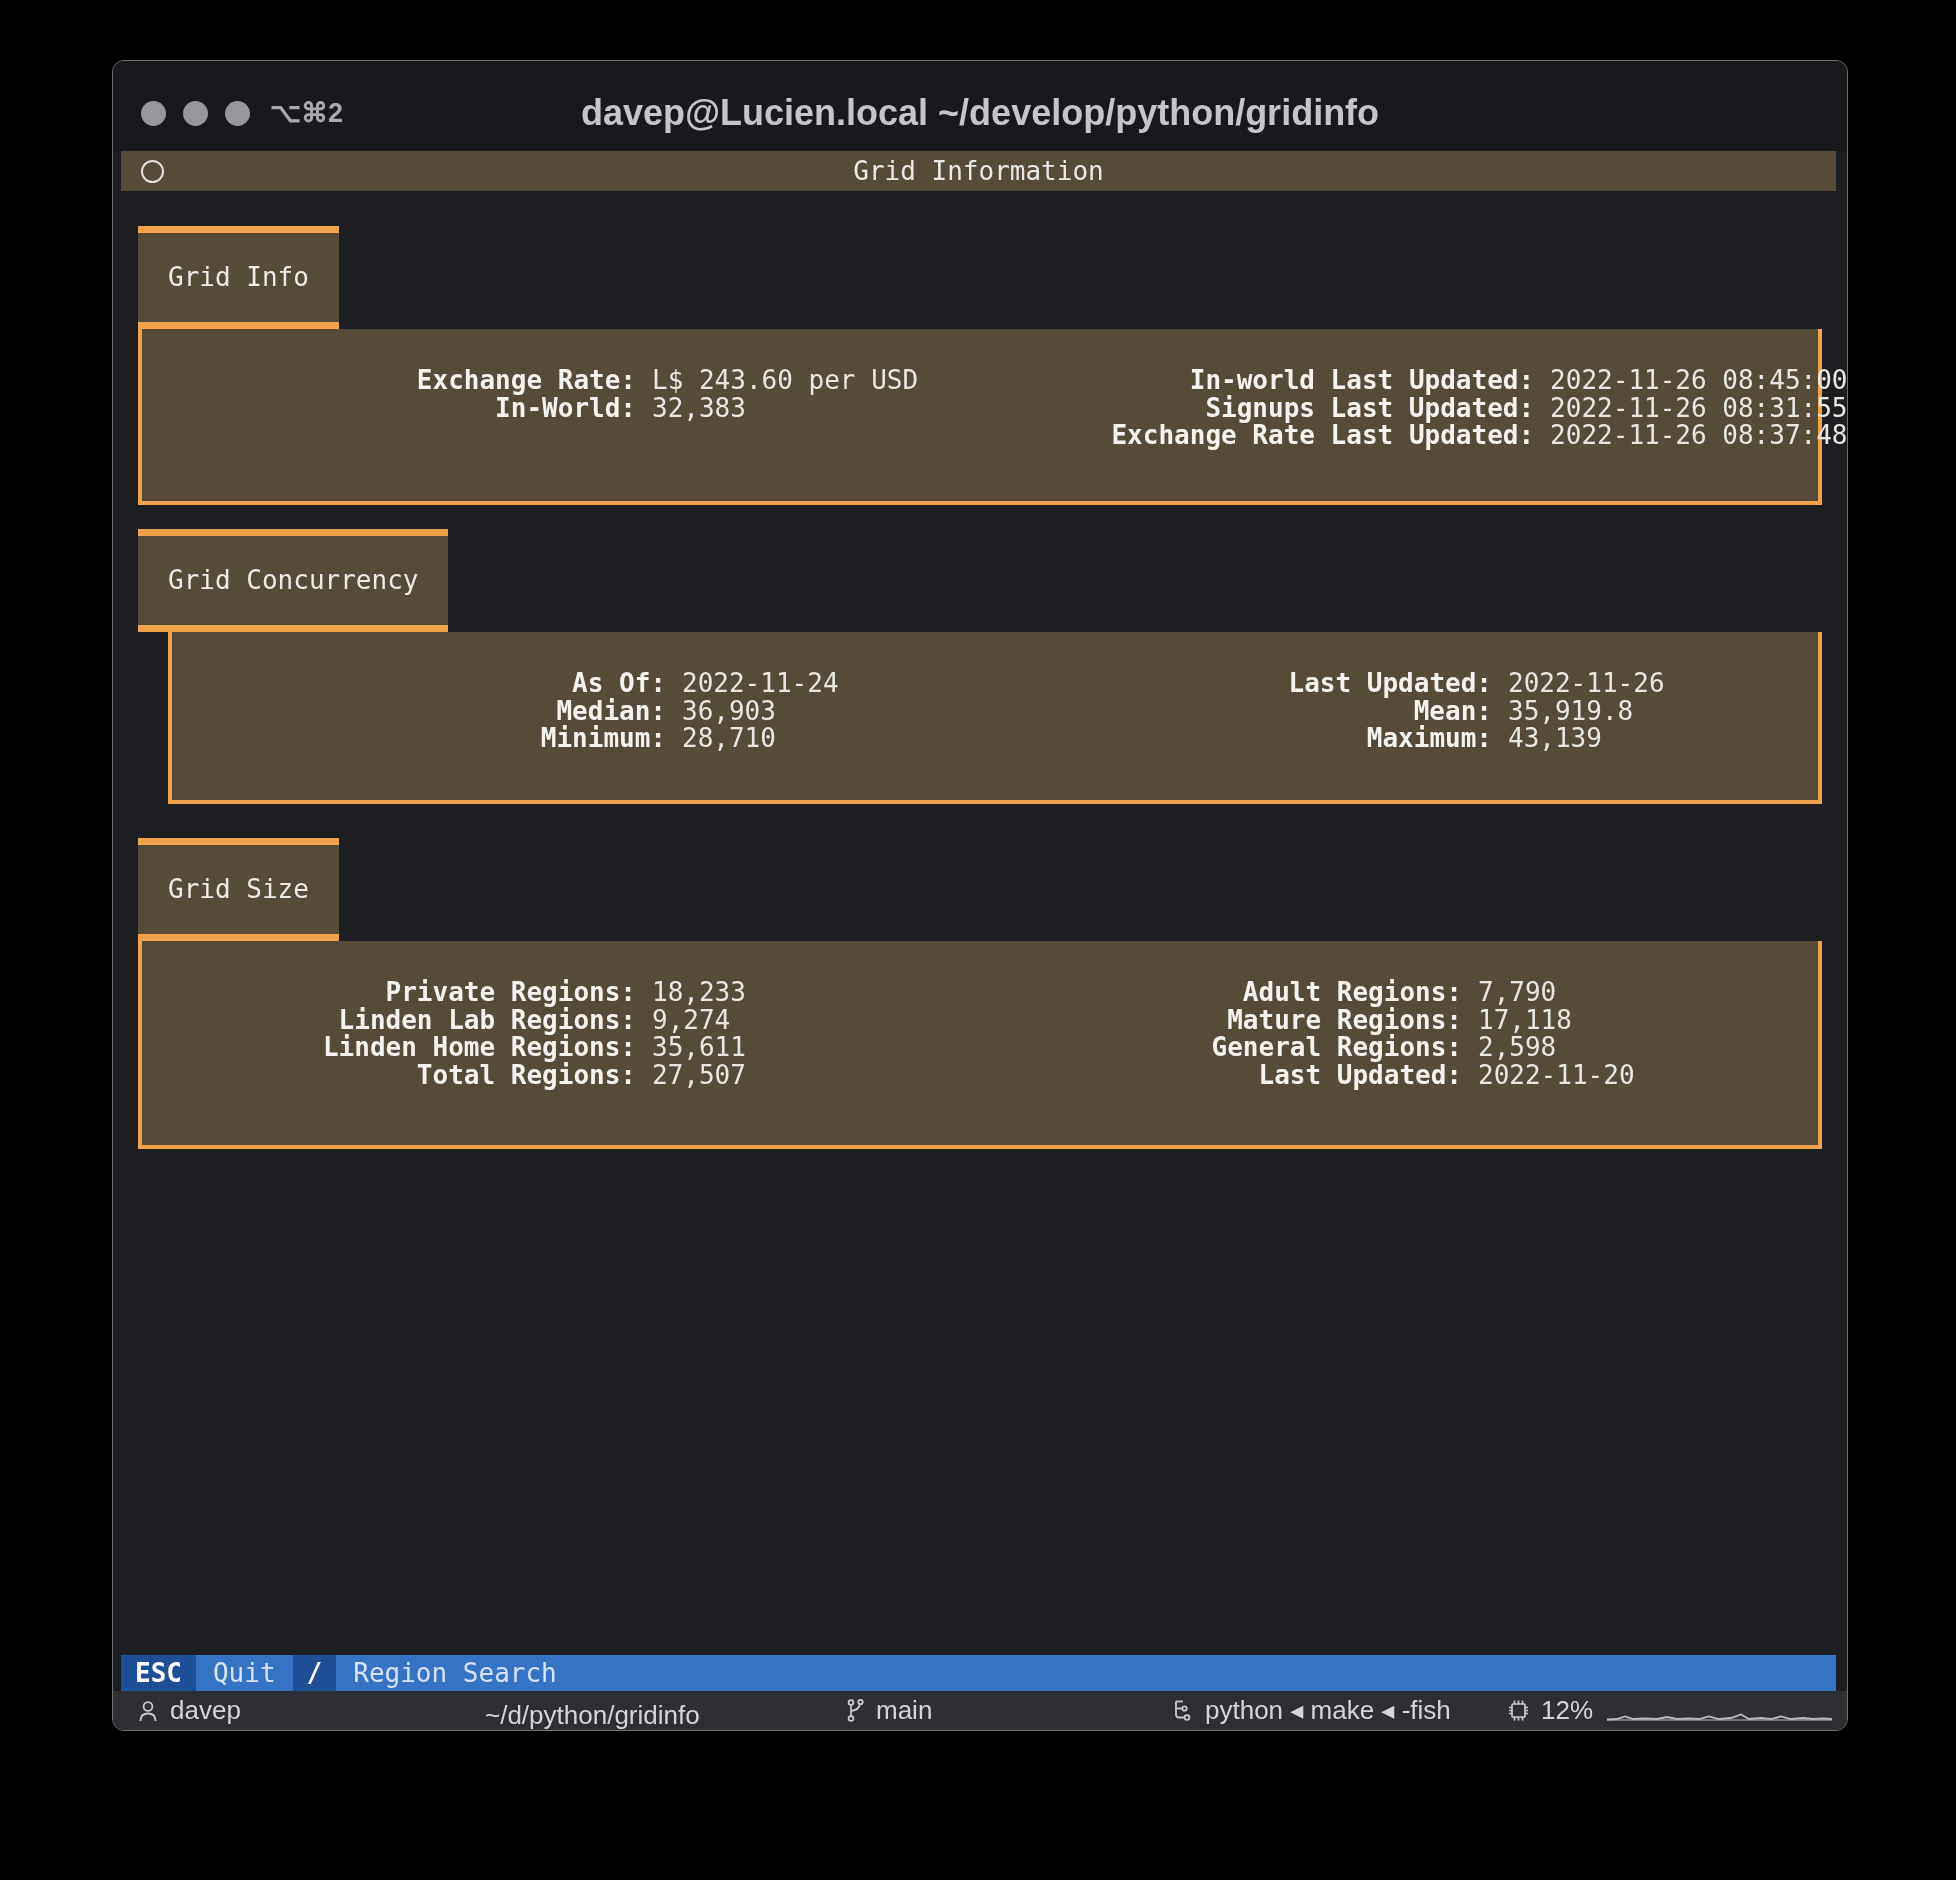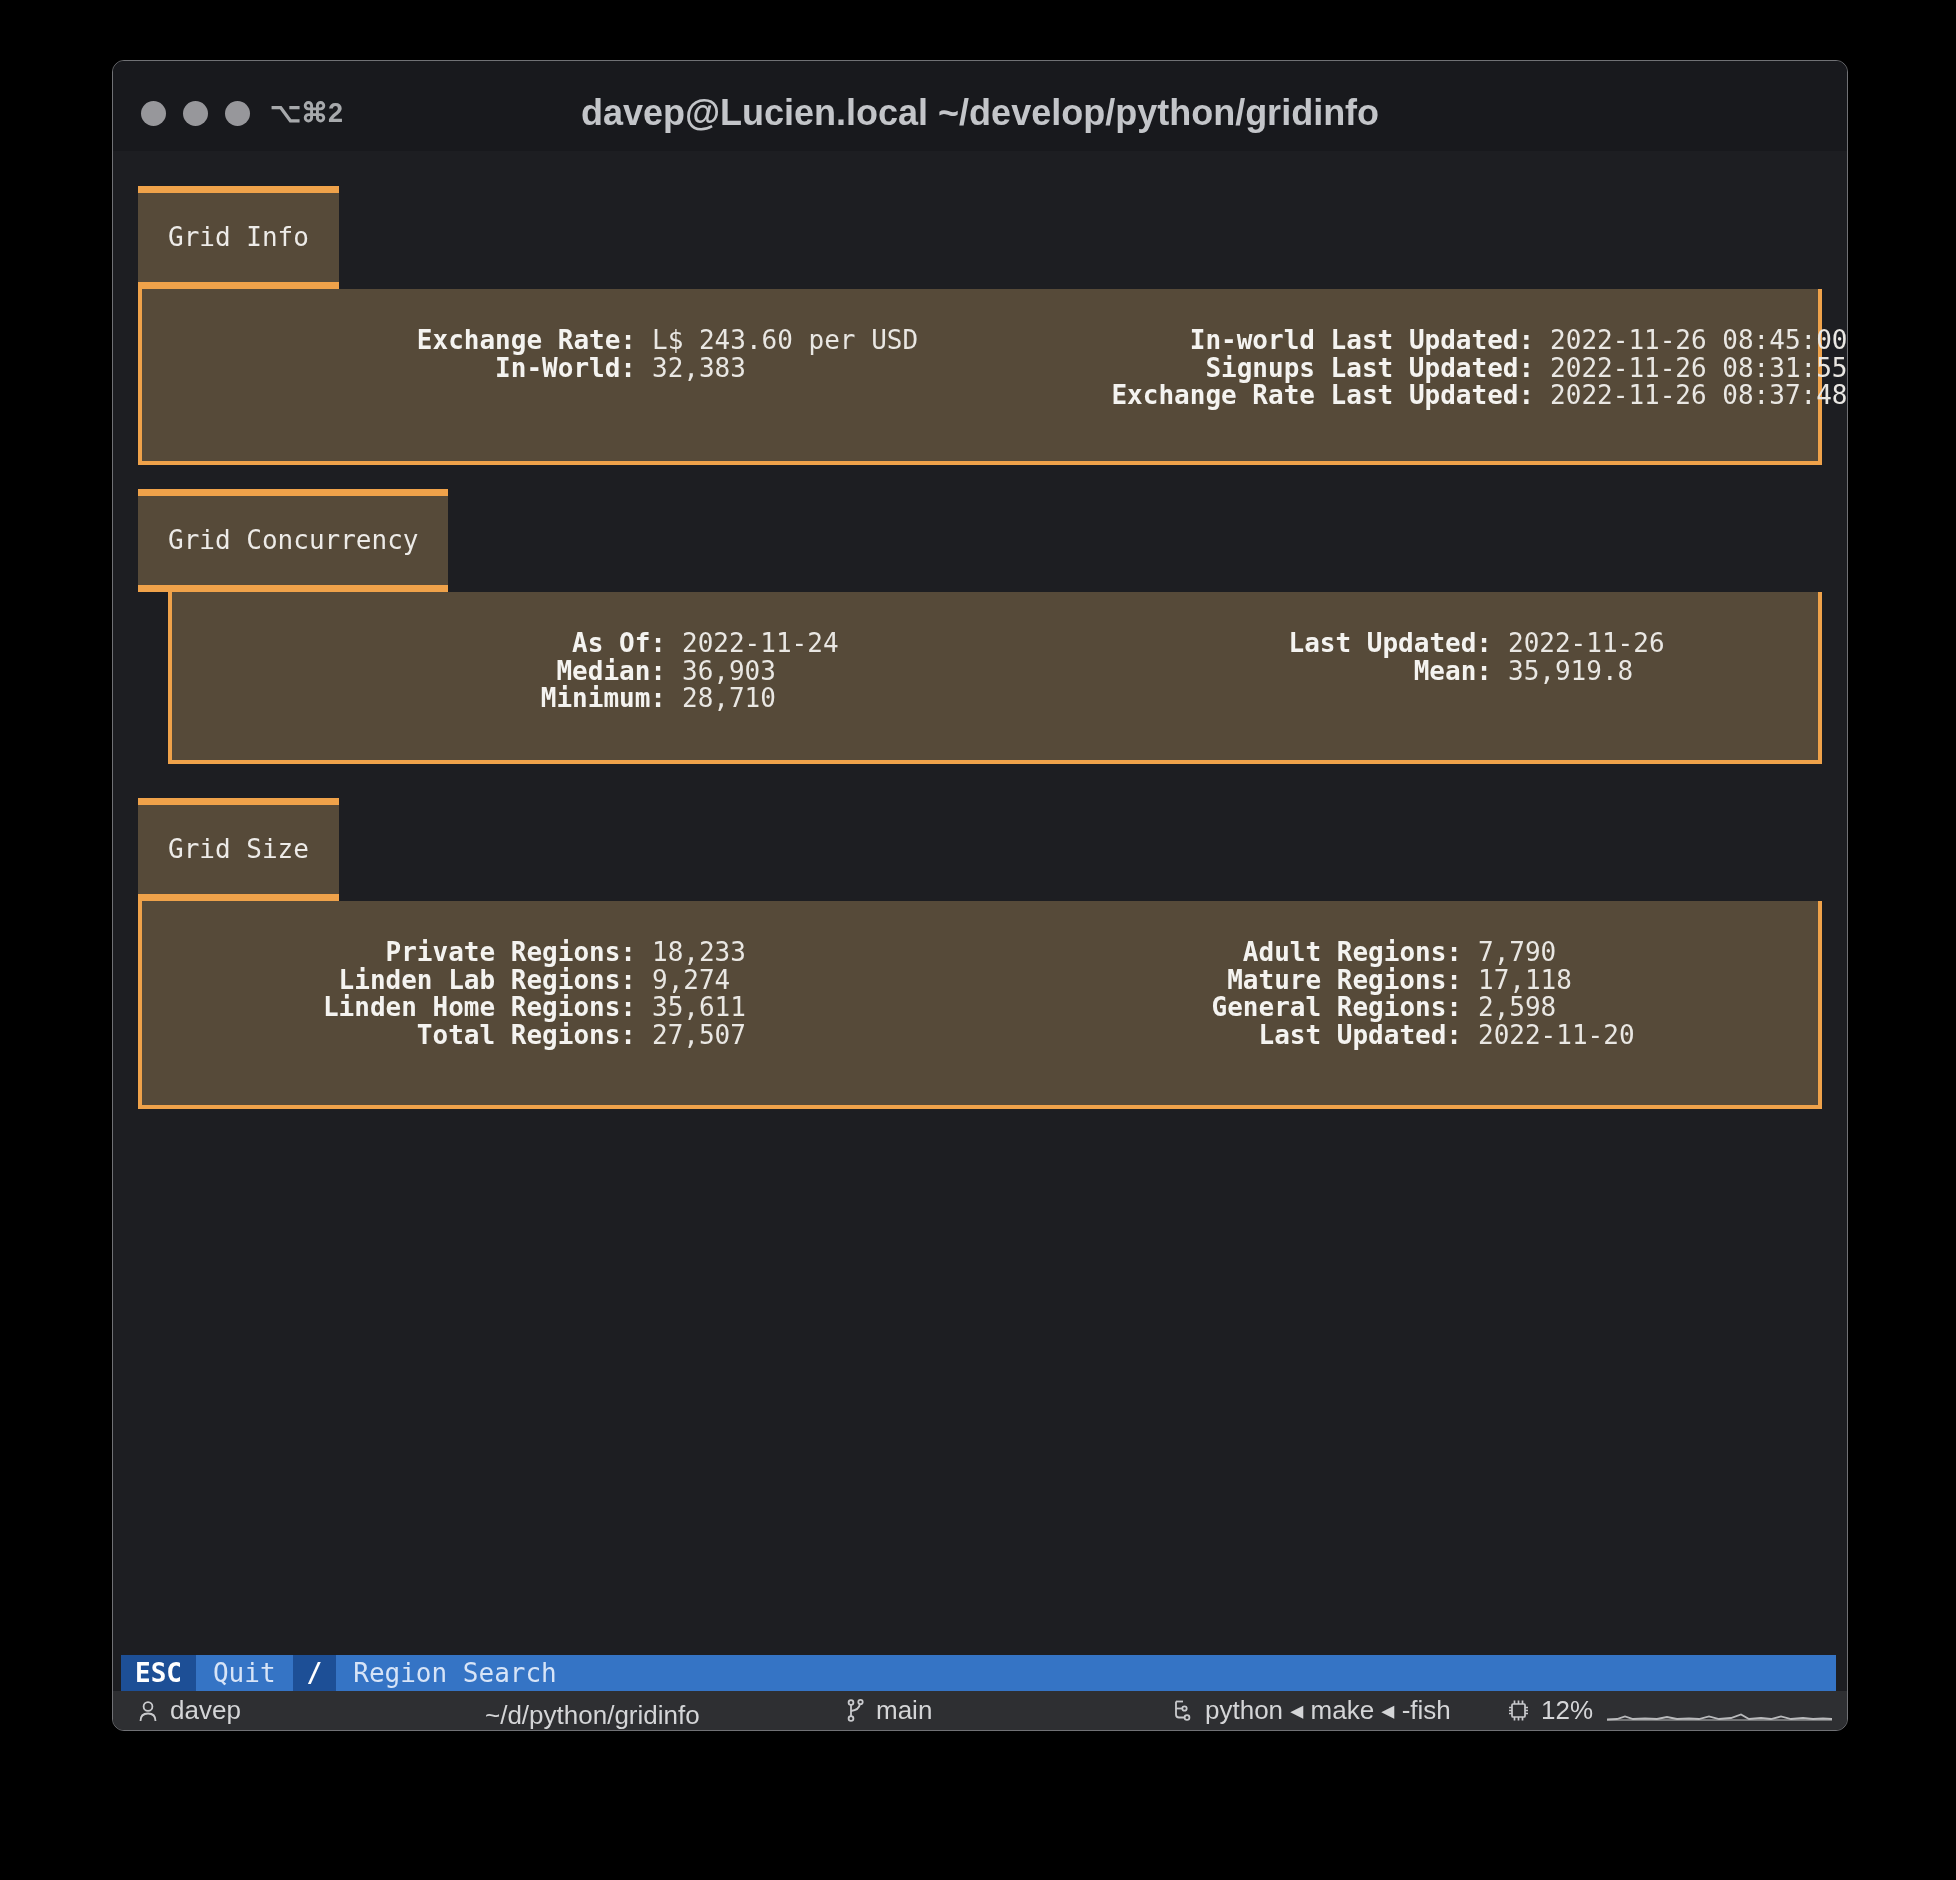--- a/index.html
+++ b/index.html
@@ -87,20 +87,24 @@
       <span class="light"></span>
       <span class="light"></span>
       <span class="light"></span>
     </div>
     <span class="shortcut">⌥⌘2</span>
     <span class="title-text">davep@Lucien.local ~/develop/python/gridinfo</span>
   </div>
 
   <div class="screen">
 
+    <div class="app-header">
+      <span class="header-icon"></span>
+      <span class="app-header-title">Grid Information</span>
+    </div>
 
     <section class="group g1">
       <div class="tab">Grid Info</div>
       <div class="panel p1">
         <div class="col left">
           <div class="row">
             <span class="lbl">Exchange Rate:</span>
             <span class="val">L$ 243.60 per USD</span>
           </div>
           <div class="row">
@@ -143,20 +147,24 @@
           </div>
         </div>
         <div class="col right">
           <div class="row">
             <span class="lbl">Last Updated:</span>
             <span class="val">2022-11-26</span>
           </div>
           <div class="row">
             <span class="lbl">Mean:</span>
             <span class="val">35,919.8</span>
+          </div>
+          <div class="row">
+            <span class="lbl">Maximum:</span>
+            <span class="val">43,139</span>
           </div>
         </div>
       </div>
     </section>
 
     <section class="group g3">
       <div class="tab">Grid Size</div>
       <div class="panel p3">
         <div class="col left">
           <div class="row">

